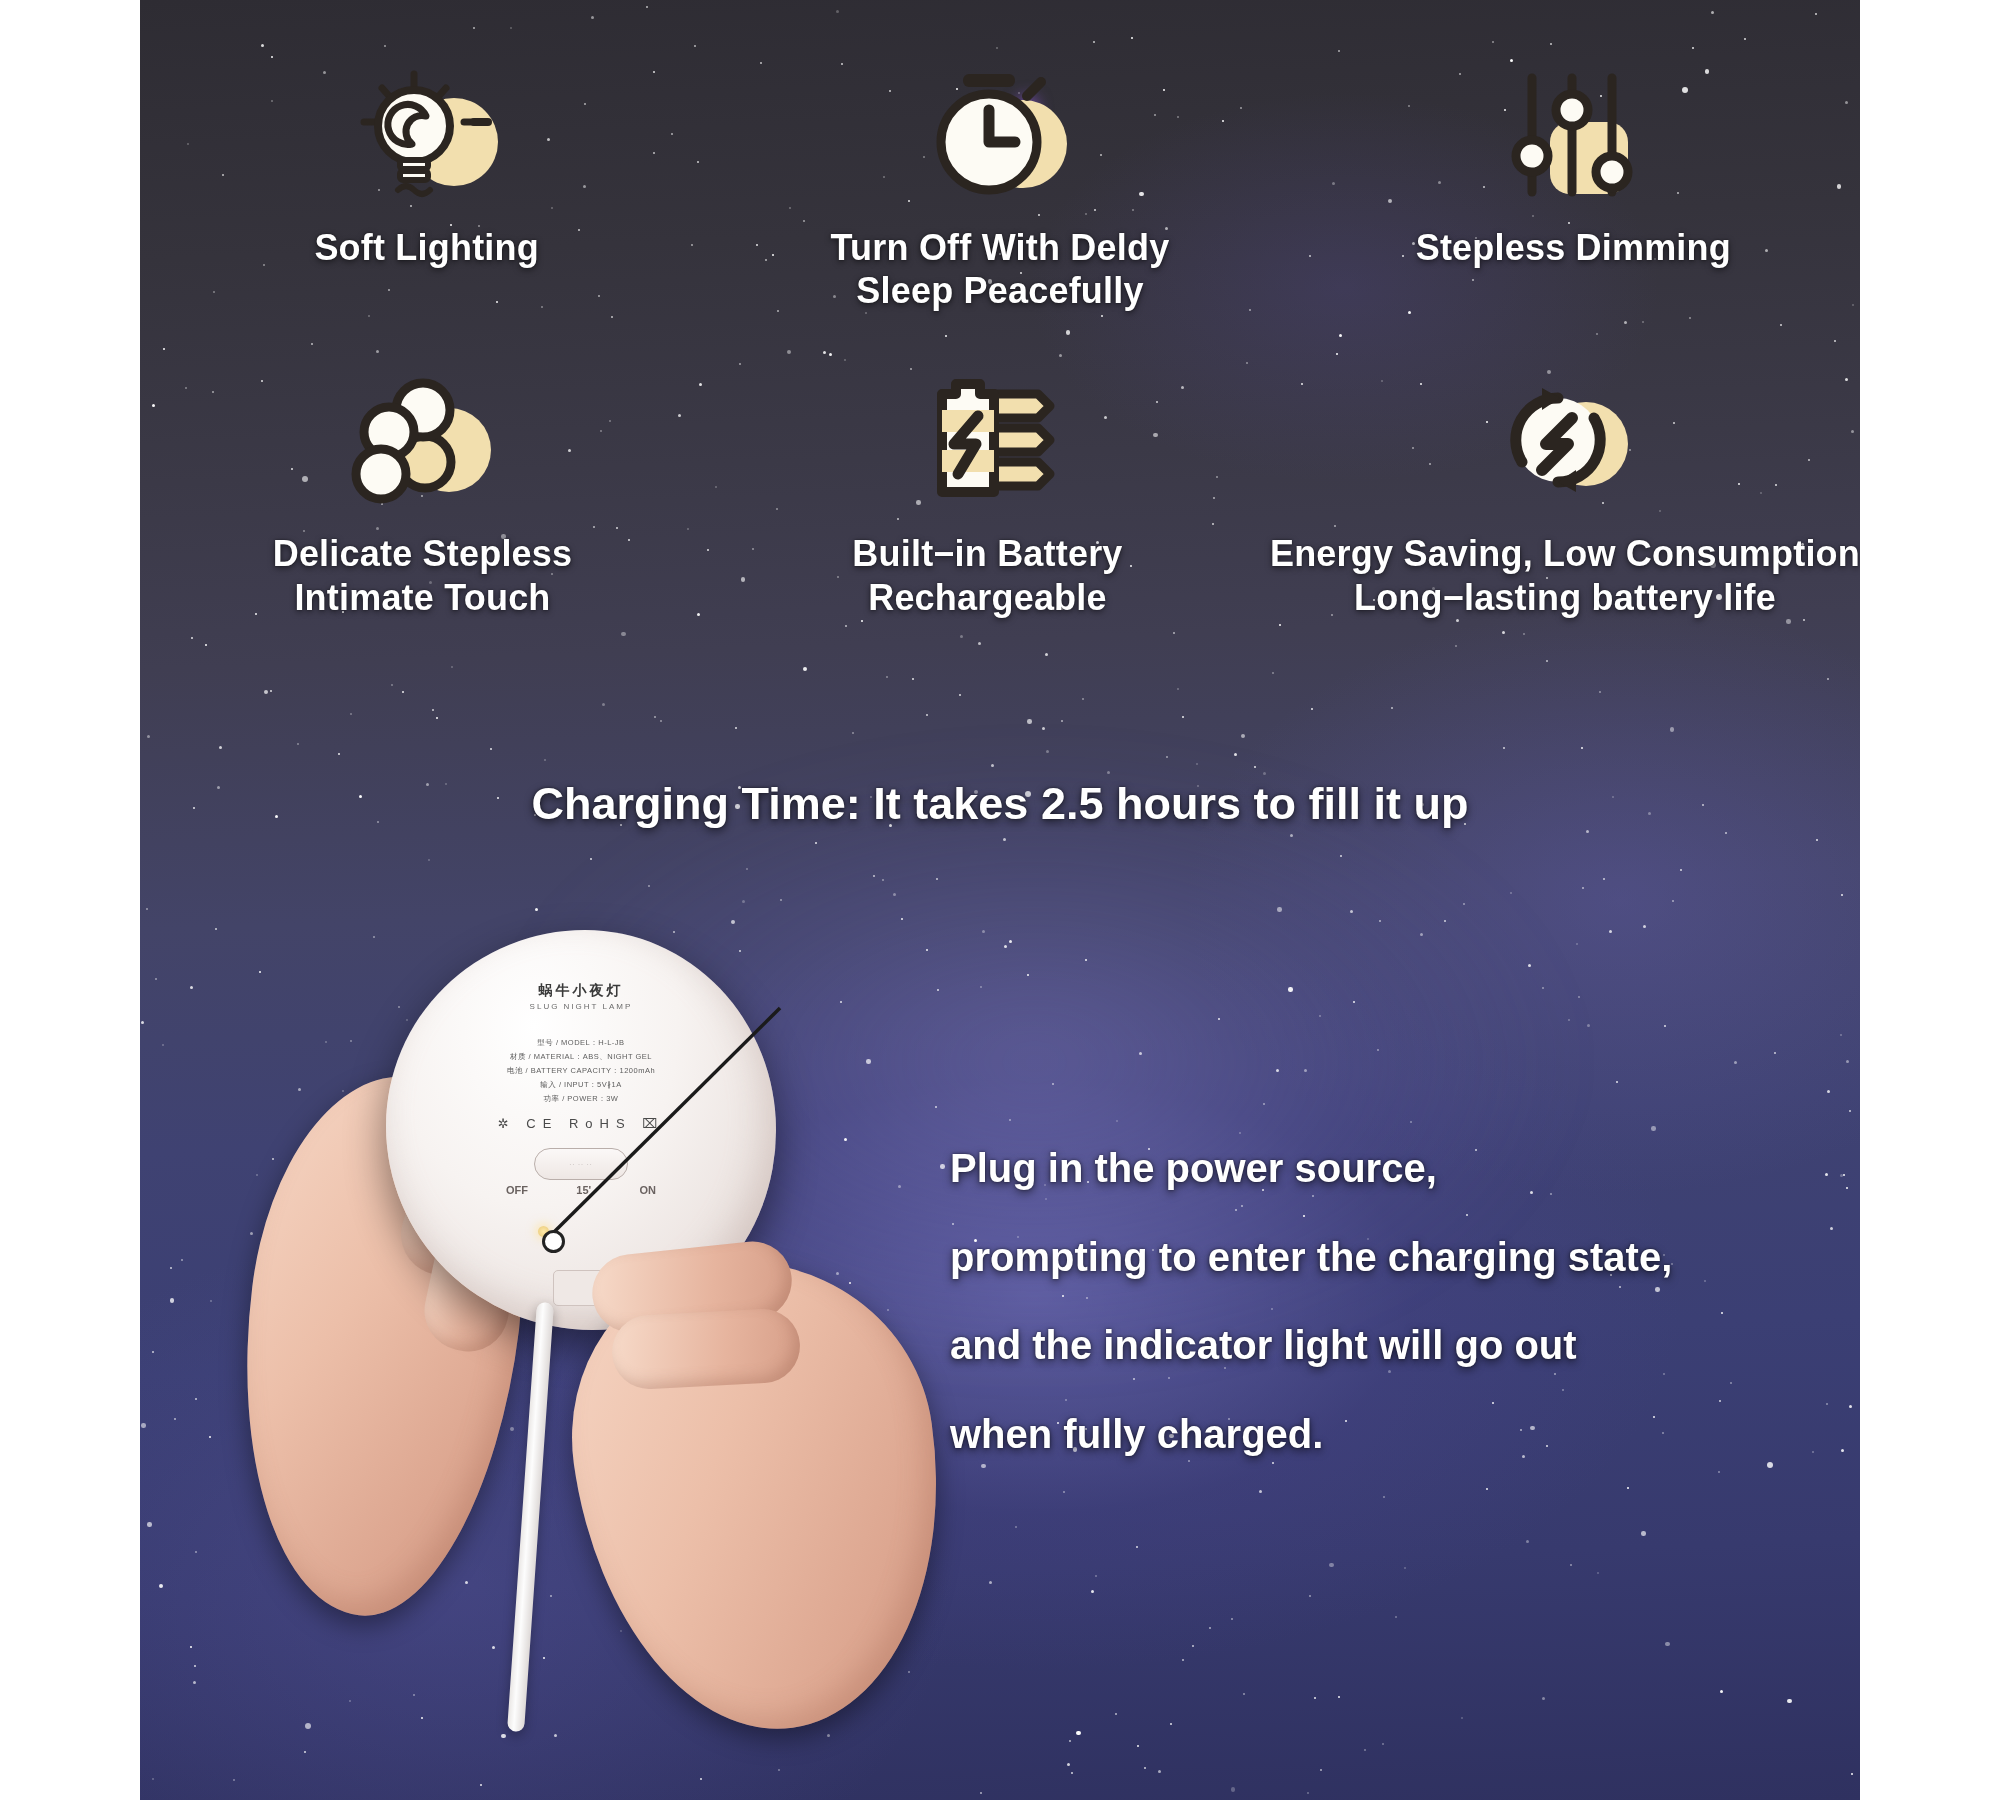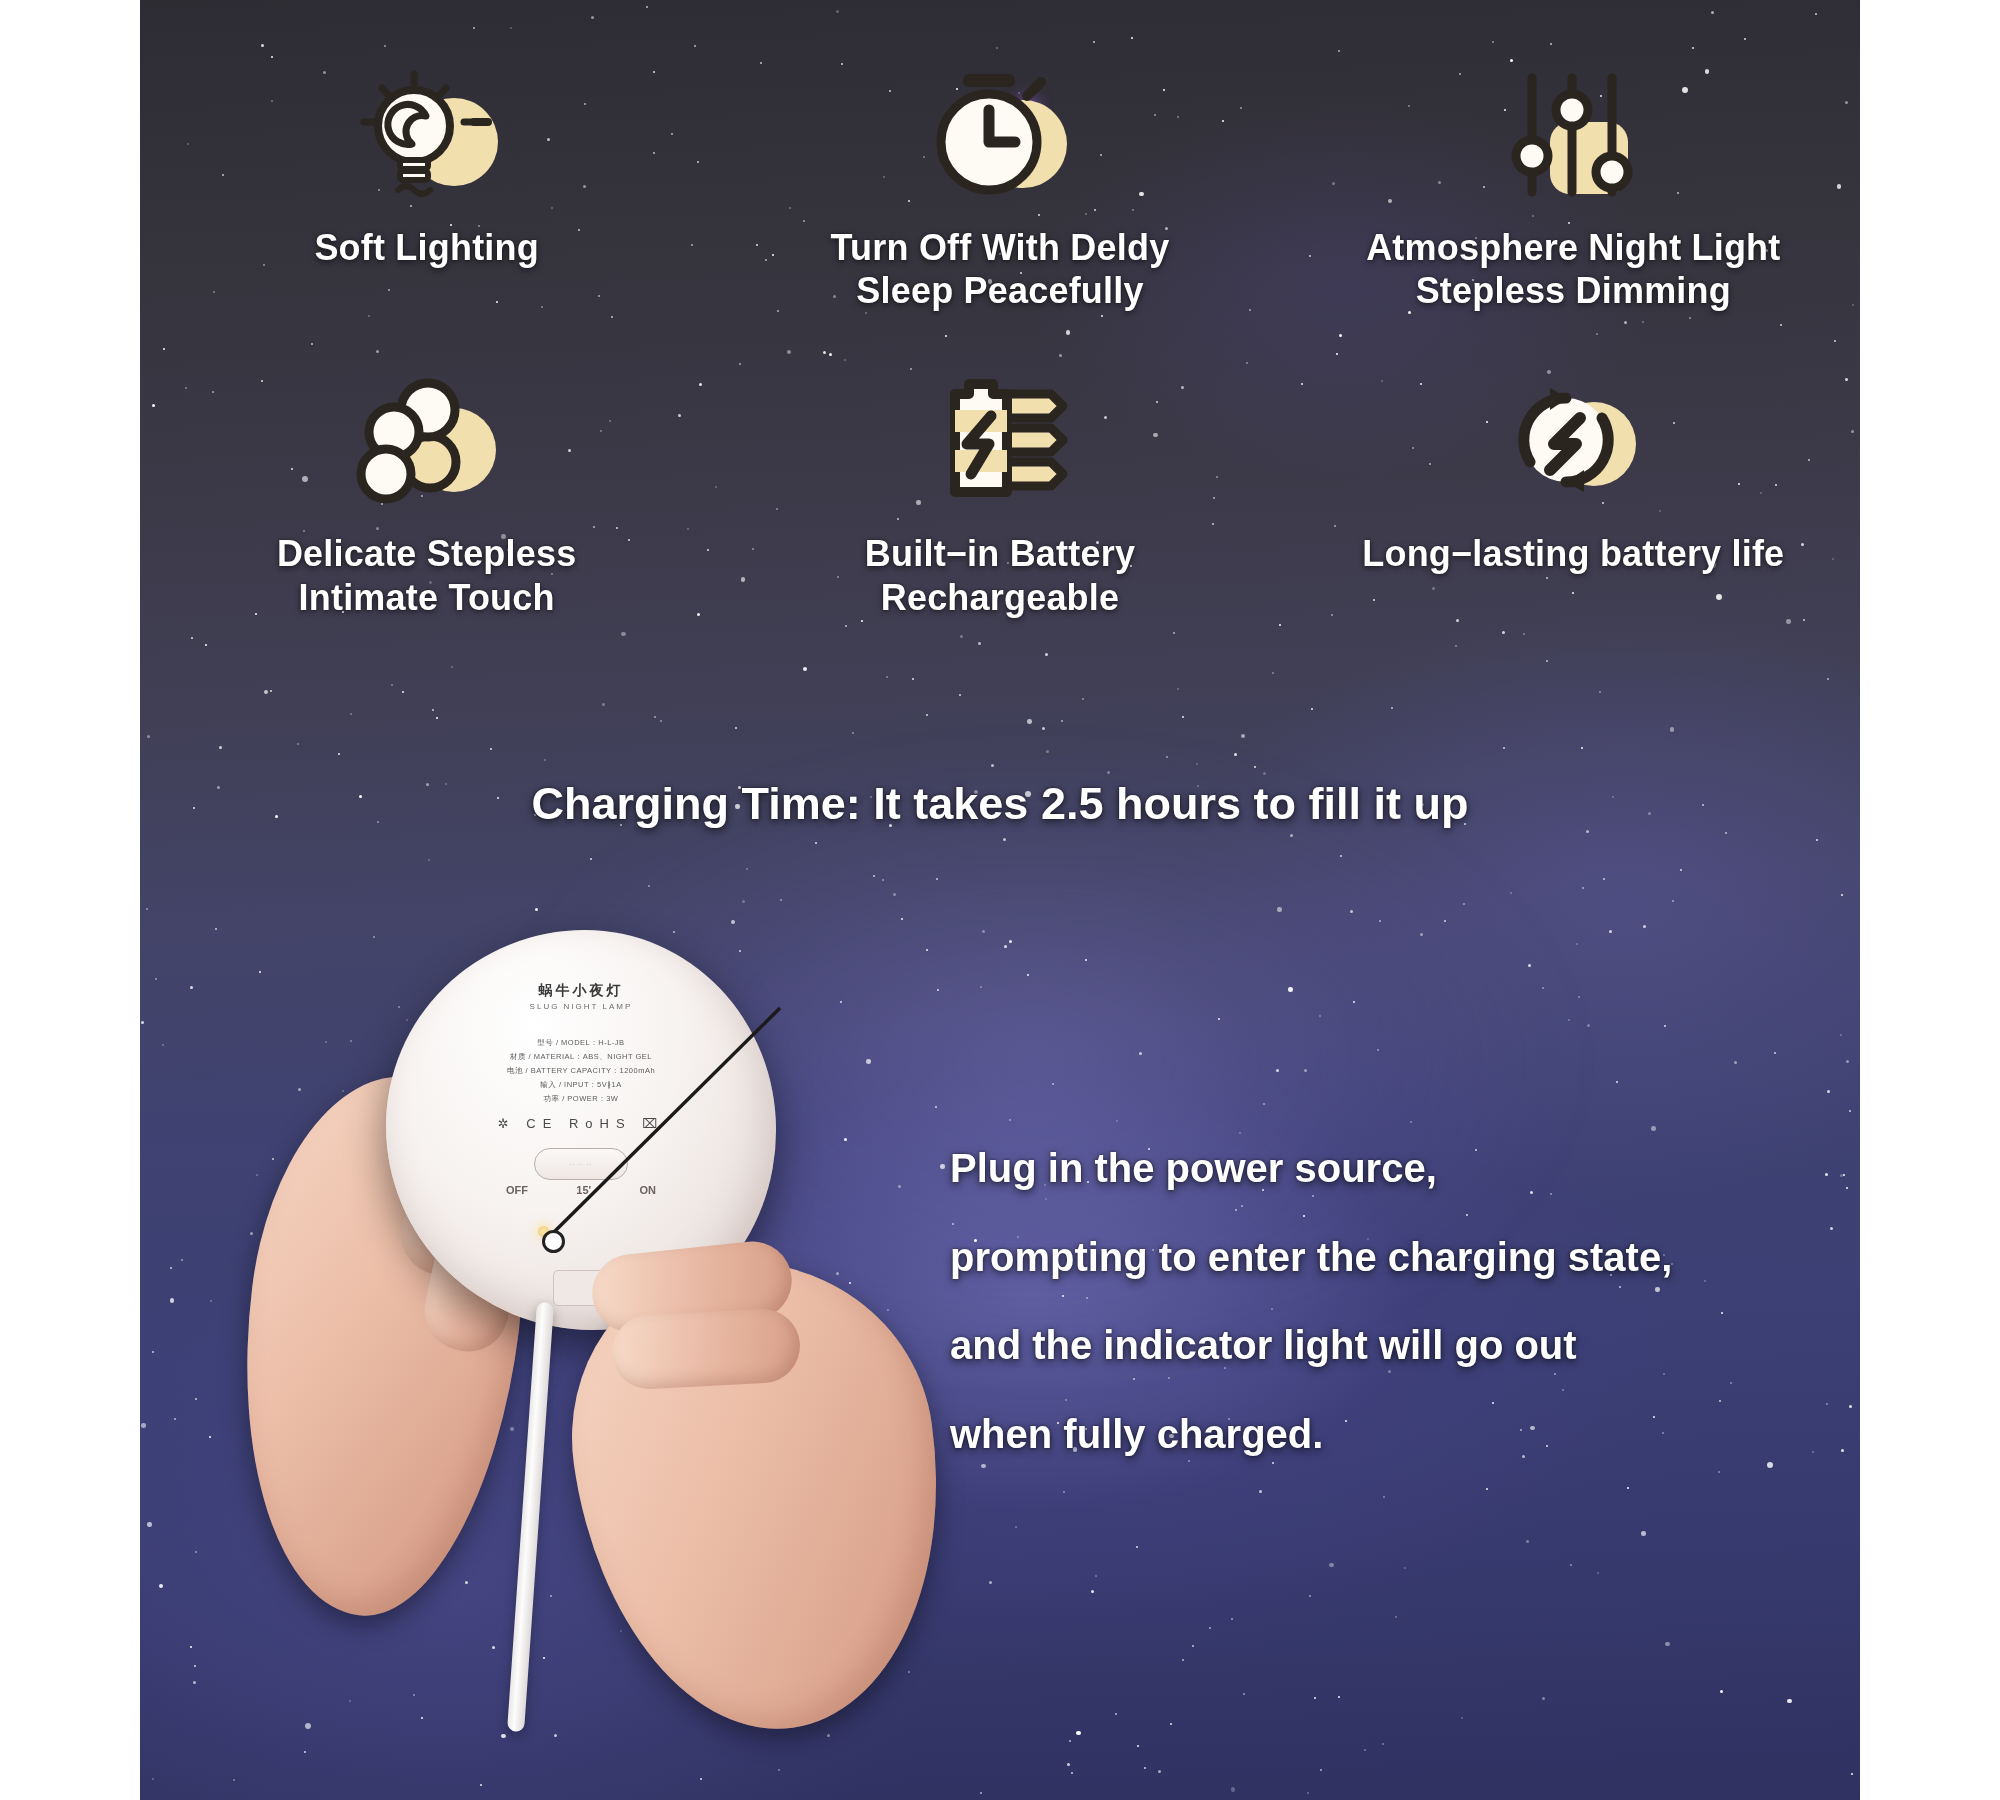--- a/index.html
+++ b/index.html
@@ -787,21 +787,20 @@
                 <line x1="44" y1="18" x2="44" y2="132"></line>
                 <line x1="84" y1="18" x2="84" y2="132"></line>
                 <line x1="124" y1="18" x2="124" y2="132"></line>
               </g>
               <circle cx="44" cy="96" r="16" fill="#fdfbf4" stroke="#2b2520" stroke-width="9"></circle>
               <circle cx="84" cy="50" r="16" fill="#fdfbf4" stroke="#2b2520" stroke-width="9"></circle>
               <circle cx="124" cy="112" r="16" fill="#fdfbf4" stroke="#2b2520" stroke-width="9"></circle>
             </svg>
           </div>
           <div class="ftext">
-            <div class="l1">Atmosphere Night Light</div>
             <div class="l2">Stepless Dimming</div>
           </div>
         </div>
 
       </div>
 
       <div class="frow" style="margin-top:44px;">
 
         <div class="fcell">
           <div class="ficon">
@@ -845,20 +844,21 @@
               <circle cx="106" cy="78" r="42" fill="#f2dfae"></circle>
               <circle cx="78" cy="74" r="42" fill="#fdfbf4"></circle>
               <path d="M78 32 a42 42 0 0 0 -36 64" fill="none" stroke="#2b2520" stroke-width="11" stroke-linecap="round"></path>
               <path d="M78 116 a42 42 0 0 0 36 -64" fill="none" stroke="#2b2520" stroke-width="11" stroke-linecap="round"></path>
               <path d="M62 22 l18 10 -18 12 z" fill="#2b2520"></path>
               <path d="M96 126 l-18 -10 18 -12 z" fill="#2b2520"></path>
               <path d="M92 52 L66 78 h22 L62 104" fill="none" stroke="#2b2520" stroke-width="12" stroke-linecap="round" stroke-linejoin="round"></path>
             </svg>
           </div>
           <div class="ftext">
+            <div class="l1">Energy Saving, Low Consumption</div>
             <div class="l2">Long−lasting battery life</div>
           </div>
         </div>
 
       </div>
     </div>
 
     <div class="usage">
       <div class="ul">Charging Time: It takes 2.5 hours to fill it up</div>
     </div>

